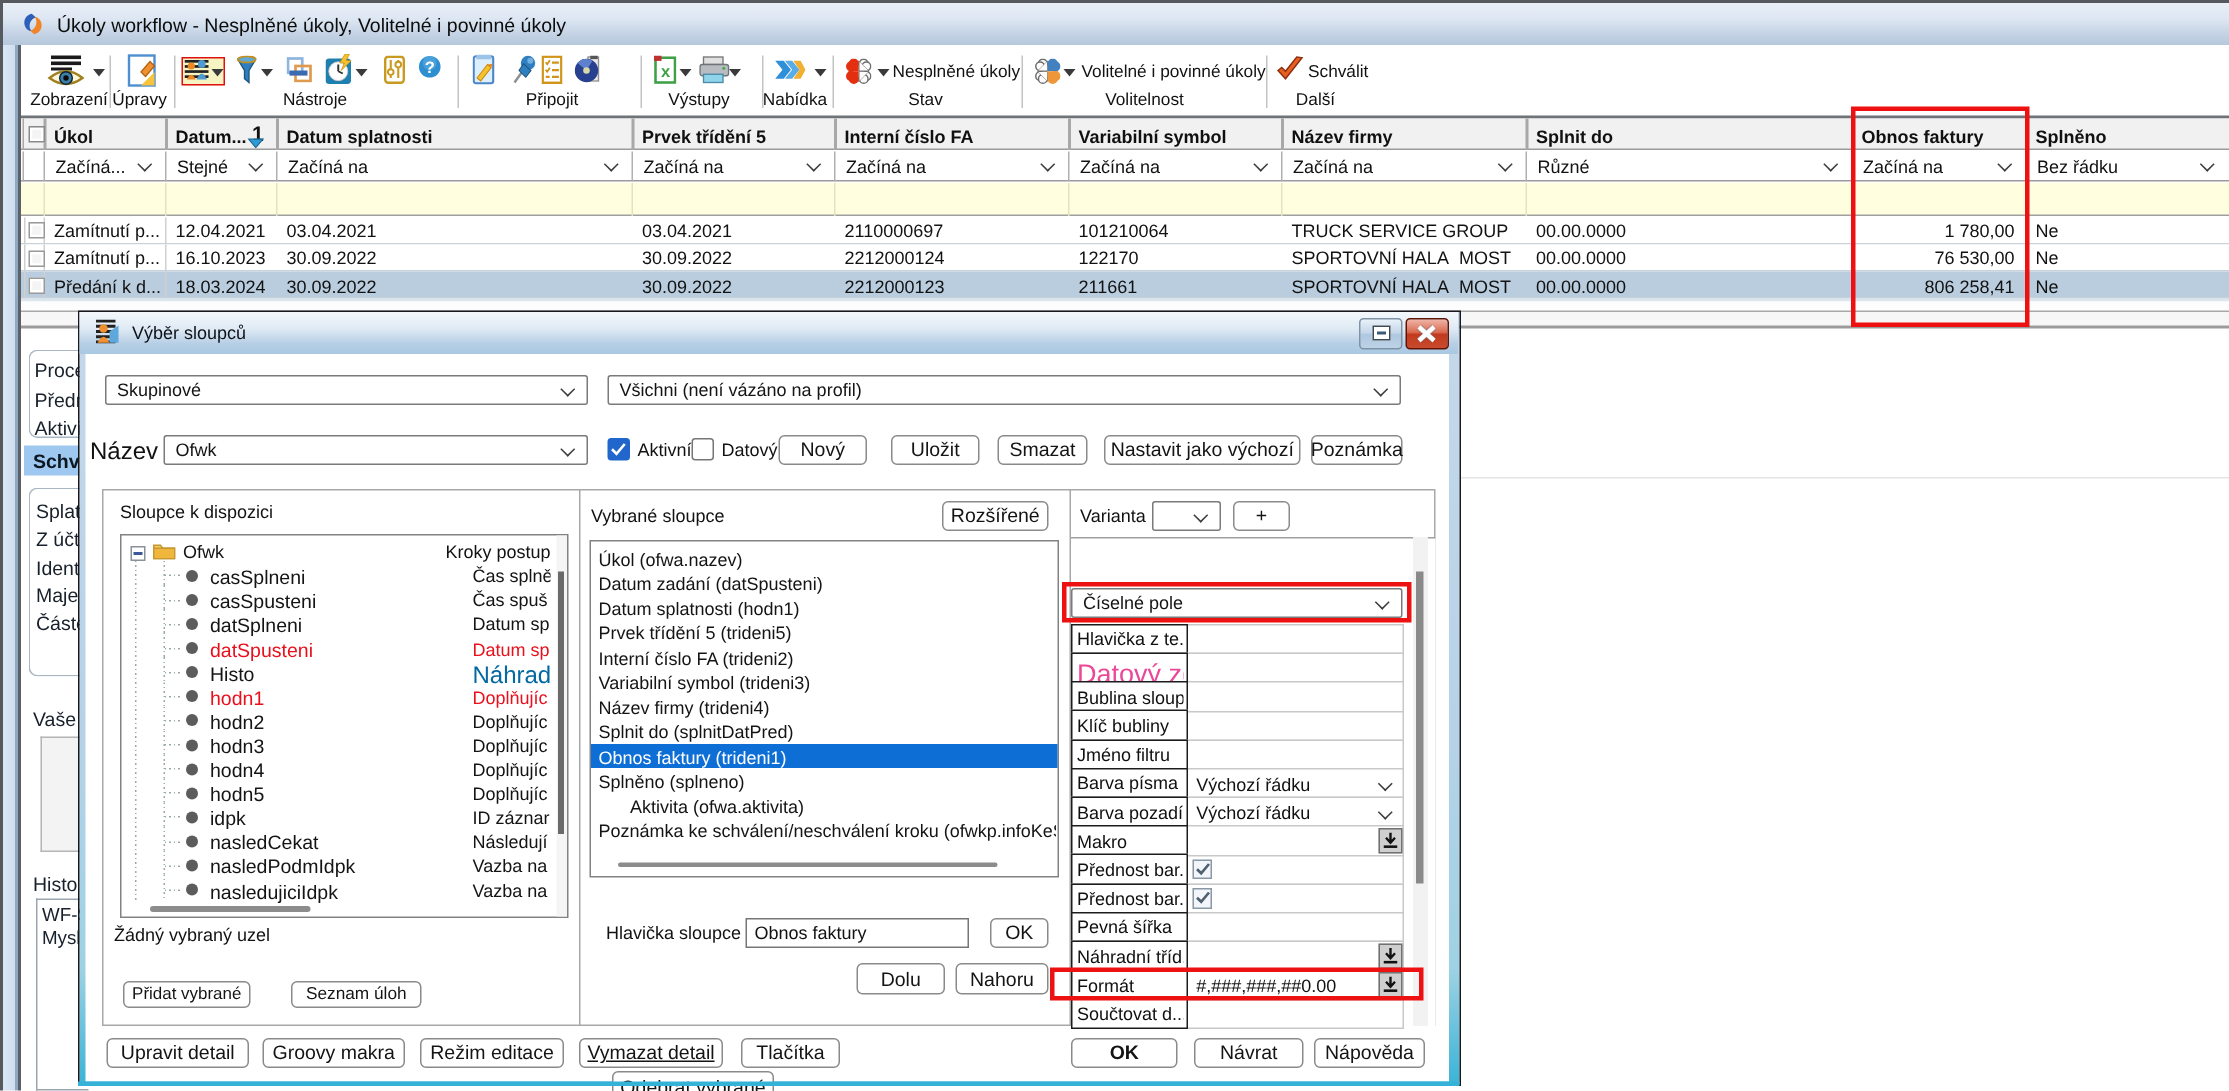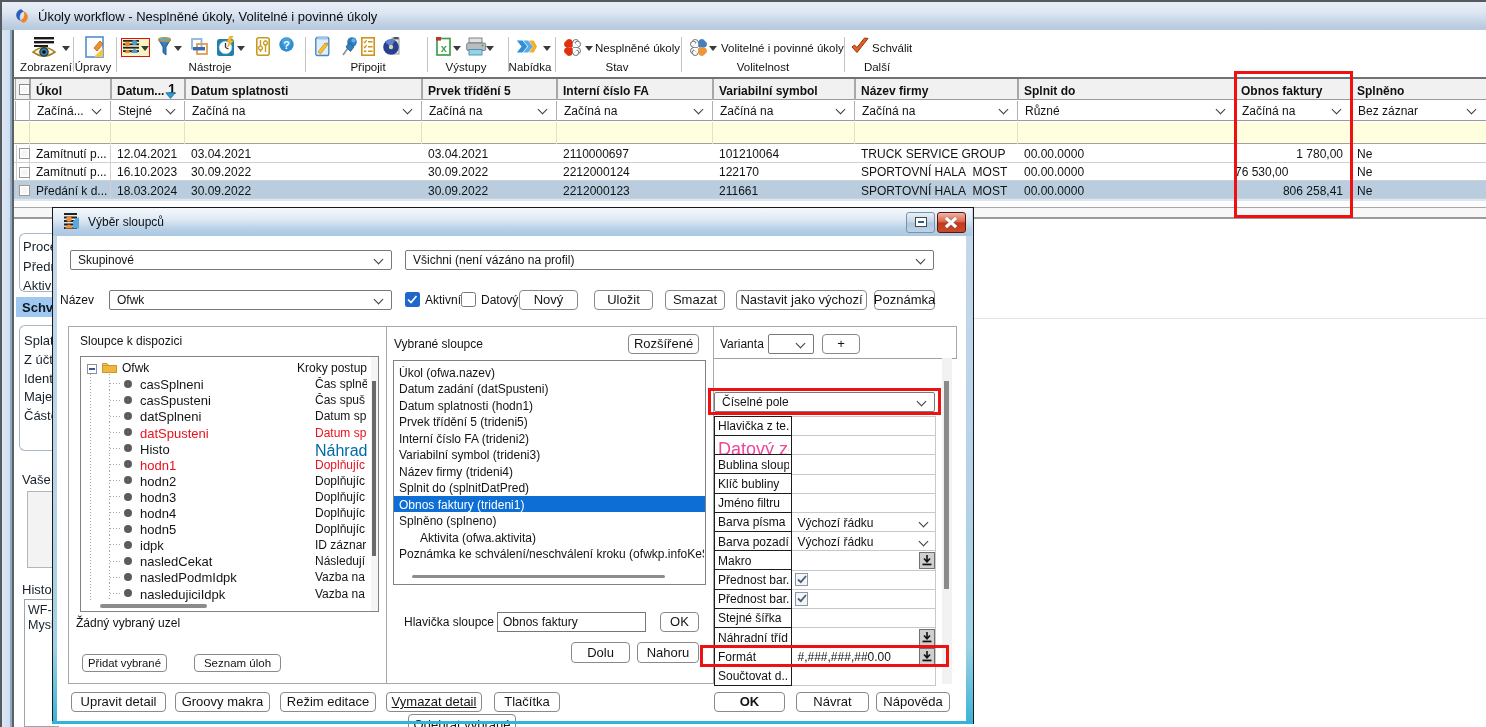--- a/index.html
+++ b/index.html
@@ -242,21 +242,21 @@
 <div class="t" style="left:564px;top:104px;font-size:12px;color:#121212;">Začíná na</div>
 <div class="chv" style="left:695px;top:106px;transform:rotate(-45deg) scale(1);"></div>
 <div class="t" style="left:720px;top:104px;font-size:12px;color:#121212;">Začíná na</div>
 <div class="chv" style="left:837px;top:106px;transform:rotate(-45deg) scale(1);"></div>
 <div class="t" style="left:862px;top:104px;font-size:12px;color:#121212;">Začíná na</div>
 <div class="chv" style="left:1000px;top:106px;transform:rotate(-45deg) scale(1);"></div>
 <div class="t" style="left:1025px;top:104px;font-size:12px;color:#121212;">Různé</div>
 <div class="chv" style="left:1217px;top:106px;transform:rotate(-45deg) scale(1);"></div>
 <div class="t" style="left:1242px;top:104px;font-size:12px;color:#121212;">Začíná na</div>
 <div class="chv" style="left:1333px;top:106px;transform:rotate(-45deg) scale(1);"></div>
-<div class="t" style="left:1358px;top:104px;font-size:12px;color:#121212;">Bez záznar</div>
+<div class="t" style="left:1358px;top:104px;font-size:12px;color:#121212;">Bez řádku</div>
 <div class="chv" style="left:1468px;top:106px;transform:rotate(-45deg) scale(1);"></div>
 <div class="a" style="left:13.5px;top:122px;width:1472.5px;height:21.6px;background:#ffffdf;border-bottom:1.4px solid #a0a0a0;"></div>
 <div class="a" style="left:29px;top:122px;width:1.4px;height:21.6px;background:#e3e3c2;"></div>
 <div class="a" style="left:110px;top:122px;width:1.4px;height:21.6px;background:#e3e3c2;"></div>
 <div class="a" style="left:184px;top:122px;width:1.4px;height:21.6px;background:#e3e3c2;"></div>
 <div class="a" style="left:421px;top:122px;width:1.4px;height:21.6px;background:#e3e3c2;"></div>
 <div class="a" style="left:556px;top:122px;width:1.4px;height:21.6px;background:#e3e3c2;"></div>
 <div class="a" style="left:712px;top:122px;width:1.4px;height:21.6px;background:#e3e3c2;"></div>
 <div class="a" style="left:854px;top:122px;width:1.4px;height:21.6px;background:#e3e3c2;"></div>
 <div class="a" style="left:1017px;top:122px;width:1.4px;height:21.6px;background:#e3e3c2;"></div>
@@ -283,21 +283,21 @@
 <div class="a" style="left:16px;top:163px;width:1px;height:18.2px;background:#d0d0d0;"></div>
 <div class="a" style="left:19px;top:166.5px;width:11px;height:11px;background:#f4f4f4;border:1.2px solid #9a9a9a;box-shadow:inset 0 0 0 1.5px #fff;"></div>
 <div class="t" style="left:36px;top:165.4px;font-size:12px;color:#121212;">Zamítnutí p...</div>
 <div class="t" style="left:117px;top:165.4px;font-size:12px;color:#121212;">16.10.2023</div>
 <div class="t" style="left:191px;top:165.4px;font-size:12px;color:#121212;">30.09.2022</div>
 <div class="t" style="left:428px;top:165.4px;font-size:12px;color:#121212;">30.09.2022</div>
 <div class="t" style="left:563px;top:165.4px;font-size:12px;color:#121212;">2212000124</div>
 <div class="t" style="left:719px;top:165.4px;font-size:12px;color:#121212;">122170</div>
 <div class="t" style="left:861px;top:165.4px;font-size:12px;color:#121212;">SPORTOVNÍ HALA&nbsp; MOST</div>
 <div class="t" style="left:1024px;top:165.4px;font-size:12px;color:#121212;">00.00.0000</div>
-<div class="t" style="left:1235px;top:165.4px;width:108px;text-align:left;">76 530,00</div>
+<div class="t" style="left:1235px;top:165.4px;width:108px;text-align:right;">76 530,00</div>
 <div class="t" style="left:1357px;top:165.4px;font-size:12px;color:#121212;">Ne</div>
 <div class="a" style="left:13.5px;top:181.2px;width:1472.5px;height:18.2px;background:#b9cdde;border-bottom:1px solid #c9d2da;"></div>
 <div class="a" style="left:29px;top:181.2px;width:1px;height:18.2px;background:#d0d0d0;"></div>
 <div class="a" style="left:110px;top:181.2px;width:1px;height:18.2px;background:#d0d0d0;"></div>
 <div class="a" style="left:16px;top:181.2px;width:1px;height:18.2px;background:#d0d0d0;"></div>
 <div class="a" style="left:19px;top:184.7px;width:11px;height:11px;background:#f4f4f4;border:1.2px solid #9a9a9a;box-shadow:inset 0 0 0 1.5px #fff;"></div>
 <div class="t" style="left:36px;top:183.6px;font-size:12px;color:#121212;">Předání k d...</div>
 <div class="t" style="left:117px;top:183.6px;font-size:12px;color:#121212;">18.03.2024</div>
 <div class="t" style="left:191px;top:183.6px;font-size:12px;color:#121212;">30.09.2022</div>
 <div class="t" style="left:428px;top:183.6px;font-size:12px;color:#121212;">30.09.2022</div>
@@ -353,21 +353,21 @@
 <svg class="a" style="left:944px;top:215.5px;z-index:13" width="14" height="13" viewBox="0 0 14 13">
     <path d="M2 2 L12 11 M12 2 L2 11" stroke="#fff" stroke-width="3.4"></path>
     <path d="M2 2 L12 11 M12 2 L2 11" stroke="#2a3a4a" stroke-width="4.6" opacity="0.25"></path>
     <path d="M2 2 L12 11 M12 2 L2 11" stroke="#fff" stroke-width="2.6"></path>
   </svg>
 <div class="a" style="left:0;top:0;width:1486px;height:727px;z-index:20;pointer-events:none">
 <div class="cmb" style="left:70px;top:249.5px;width:322px;height:20px;">Skupinové</div>
 <div class="chv" style="left:375px;top:255.5px;transform:rotate(-45deg) scale(1);"></div>
 <div class="cmb" style="left:405px;top:249.5px;width:529px;height:20px;">Všichni (není vázáno na profil)</div>
 <div class="chv" style="left:917px;top:255.5px;transform:rotate(-45deg) scale(1);"></div>
-<div class="t" style="left:60px;top:293px;font-size:12px;color:#121212;">Název</div>
+<div class="t" style="left:60px;top:293px;font-size:16px;color:#121212;">Název</div>
 <div class="cmb" style="left:109px;top:289.5px;width:283px;height:20px;">Ofwk</div>
 <div class="chv" style="left:375px;top:295.5px;transform:rotate(-45deg) scale(1);"></div>
 <div class="a" style="left:405px;top:292px;width:14.5px;height:14.5px;background:#2166cc;border-radius:2.5px;"></div>
 <svg class="a" style="left:407px;top:295px" width="11" height="9" viewBox="0 0 11 9">
       <path d="M1 4.5 L4 7.5 L9.5 1" stroke="#fff" stroke-width="1.7" fill="none"></path>
     </svg>
 <div class="t" style="left:425px;top:293px;font-size:12px;color:#121212;">Aktivní</div>
 <div class="a" style="left:461px;top:292px;width:14.5px;height:14.5px;background:#fff;border:1.3px solid #767676;border-radius:2.5px;"></div>
 <div class="t" style="left:481px;top:293px;font-size:12px;color:#121212;">Datový</div>
 <div class="btn" style="left:519px;top:289.5px;width:59px;height:20.5px;font-size:13px;">Nový</div>
@@ -539,21 +539,21 @@
       <path d="M1 4.5 L3.8 7.2 L9 1" stroke="#51606f" stroke-width="1.8" fill="none"></path>
     </svg>
 <div class="a" style="left:714px;top:588.5px;width:77.5px;height:20.8px;background:#fff;border:1.7px solid #1c1c1c;"></div>
 <div class="t" style="left:718px;top:592.1px;font-size:12px;color:#101010;width:70.5px;overflow:hidden;">Přednost bar...</div>
 <div class="a" style="left:791.5px;top:588.8px;width:144.5px;height:20.2px;background:#fff;border:1px solid #c8c8c8;border-left:none;"></div>
 <div class="a" style="left:794.5px;top:592.1px;width:13.5px;height:13.5px;background:#f2f6fa;border:1.2px solid #8a97a4;"></div>
 <svg class="a" style="left:796.5px;top:594.3px" width="10" height="9" viewBox="0 0 10 9">
       <path d="M1 4.5 L3.8 7.2 L9 1" stroke="#51606f" stroke-width="1.8" fill="none"></path>
     </svg>
 <div class="a" style="left:714px;top:607.7px;width:77.5px;height:20.8px;background:#fff;border:1.7px solid #1c1c1c;"></div>
-<div class="t" style="left:718px;top:611.3px;font-size:12px;color:#101010;width:70.5px;overflow:hidden;">Stejné šířka</div>
+<div class="t" style="left:718px;top:611.3px;font-size:12px;color:#101010;width:70.5px;overflow:hidden;">Pevná šířka</div>
 <div class="a" style="left:791.5px;top:608px;width:144.5px;height:20.2px;background:#fff;border:1px solid #c8c8c8;border-left:none;"></div>
 <div class="a" style="left:714px;top:626.9px;width:77.5px;height:20.8px;background:#fff;border:1.7px solid #1c1c1c;"></div>
 <div class="t" style="left:718px;top:630.5px;font-size:12px;color:#101010;width:70.5px;overflow:hidden;">Náhradní tříd...</div>
 <div class="a" style="left:791.5px;top:627.2px;width:144.5px;height:20.2px;background:#fff;border:1px solid #c8c8c8;border-left:none;"></div>
 <div class="a" style="left:918.5px;top:628.5px;width:16.5px;height:17.6px;background:#cfcfcf;border:1px solid #707070;"></div>
 <svg class="a" style="left:922px;top:631.7px" width="10" height="11" viewBox="0 0 10 11">
       <path d="M5 0 L5 6 M2 3.5 L5 6.8 L8 3.5" stroke="#111" stroke-width="1.6" fill="none"></path>
       <rect x="0.5" y="8.6" width="9" height="1.7" fill="#111"></rect>
     </svg>
 <div class="a" style="left:714px;top:646.1px;width:77.5px;height:20.8px;background:#fff;border:1.7px solid #1c1c1c;"></div>

